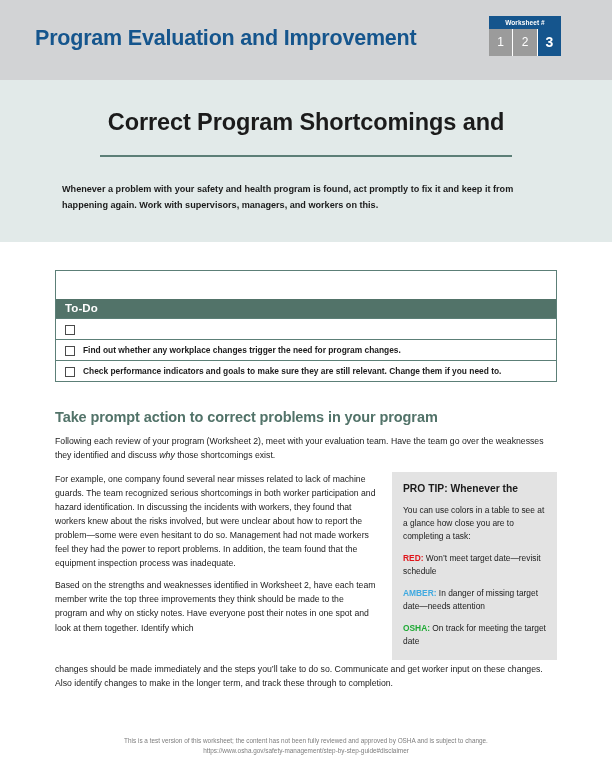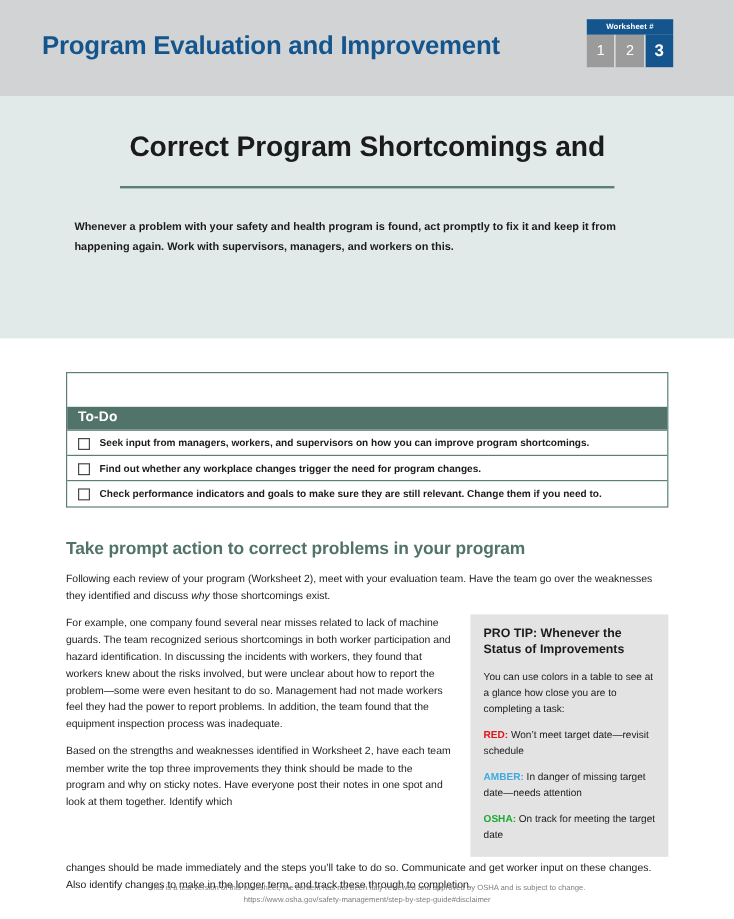--- a/index.html
+++ b/index.html
@@ -69,21 +69,21 @@
   .ws-num.active {
     background: #15558d;
     font-weight: bold;
     font-size: 14px;
   }
 
   
   .title-band {
     background: #e2eae9;
     padding: 26px 0 0 0;
-    height: 202px;
+    height: 162px;
     box-sizing: border-box;
   }
   .big-title {
     text-align: center;
     font-size: 23.5px;
     font-weight: bold;
     color: #1b1b1b;
     line-height: 1.37;
     padding: 0 50px;
     letter-spacing: -0.1px;
@@ -246,21 +246,20 @@
   <div class="intro-text">Whenever a problem with your safety and health program is found, act promptly to fix it and keep it from happening again. Work with supervisors, managers, and workers on this.</div>
 </div>
 
 <div class="content">
 
   <div class="todo-box">
     <div class="todo-header" style="background: rgb(82, 115, 105); margin-top: 28px;">To-Do</div>
 
     <div class="todo-row">
       <div class="checkbox"></div>
-      <div class="todo-text">Seek input from managers, workers, and supervisors on how you can improve program shortcomings.</div>
     </div>
     <div class="todo-row">
       <div class="checkbox"></div>
       <div class="todo-text">Find out whether any workplace changes trigger the need for program changes.</div>
     </div>
     <div class="todo-row">
       <div class="checkbox"></div>
       <div class="todo-text">Check performance indicators and goals to make sure they are still relevant. Change them if you need to.</div>
     </div>
   </div>
@@ -271,21 +270,20 @@
 
   <div class="cols">
     <div class="col-left">
       <div class="body-p">For example, one company found several near misses related to lack of machine guards. The team recognized serious shortcomings in both worker participation and hazard identification. In discussing the incidents with workers, they found that workers knew about the risks involved, but were unclear about how to report the problem—some were even hesitant to do so. Management had not made workers feel they had the power to report problems. In addition, the team found that the equipment inspection process was inadequate.</div>
       <div class="body-p tight">Based on the strengths and weaknesses identified in Worksheet 2, have each team member write the top three improvements they think should be made to the program and why on sticky notes. Have everyone post their notes in one spot and look at them together. Identify which</div>
     </div>
 
     <div class="protip" style="background: rgb(227, 227, 227);">
       <div class="protip-title">
         <div>PRO TIP: Whenever the</div>
-        <div>Status of Improvements</div>
       </div>
       <div class="protip-p">You can use colors in a table to see at a glance how close you are to completing a task:</div>
 
       <div class="protip-p">
         <span class="swatch-red" style="color: rgb(224, 20, 26);">RED:</span><span> Won’t meet target date—revisit schedule</span>
       </div>
       <div class="protip-p">
         <span class="swatch-amber" style="color: rgb(63, 169, 224);">AMBER:</span><span> In danger of missing target date—needs attention</span>
       </div>
       <div class="protip-p">

